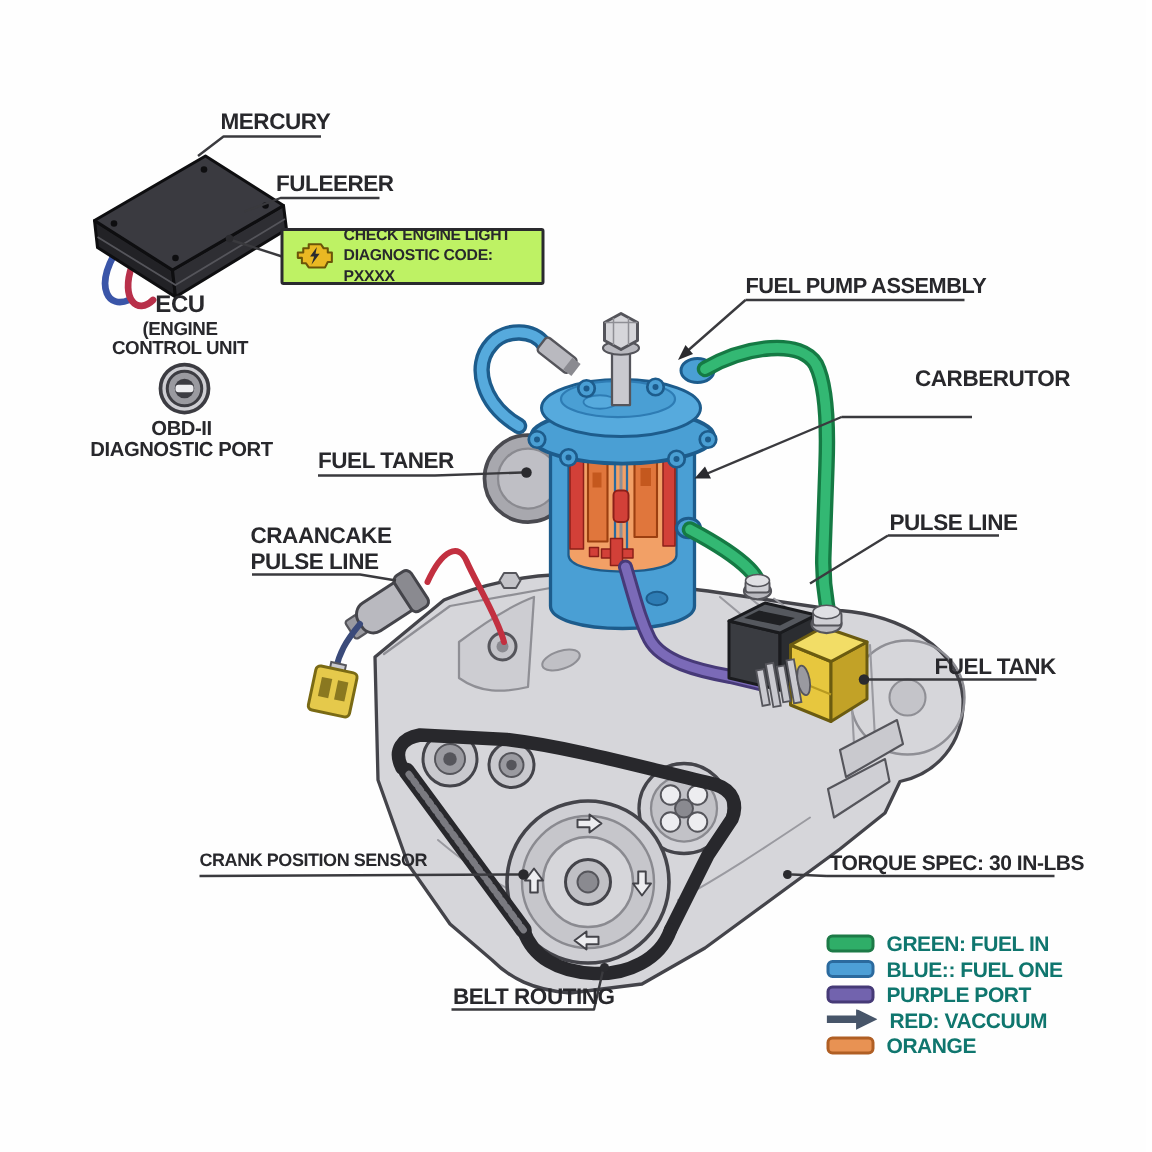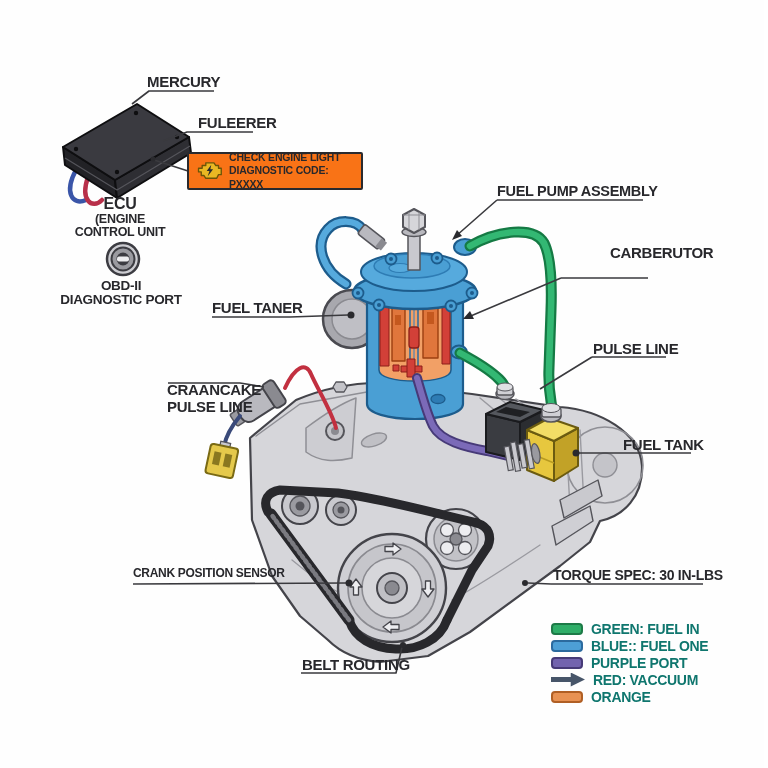--- a/index.html
+++ b/index.html
@@ -5,21 +5,21 @@
   html,body{margin:0;padding:0;background:#fff;}
   .stage{position:relative;width:764px;height:768px;background:#fefefe;overflow:hidden;
          font-family:"Liberation Sans", sans-serif;}
   .stage svg.art{position:absolute;left:0;top:0;}
   .lbl{position:absolute;color:#28282c;font-weight:700;font-size:15px;letter-spacing:-0.3px;
        white-space:nowrap;line-height:1.1;}
   .lbl.small{font-size:12.5px;}
   .lbl.center{text-align:center;}
   .two-line{line-height:17px;}
   
-  .ce-box{position:absolute;left:187px;top:152px;width:176px;height:38px;background:#f97316;
+  .ce-box{position:absolute;left:187px;top:152px;width:176px;height:38px;background:#bef264;
           border:2px solid #2a2a2e;border-radius:2px;display:flex;align-items:center;
           padding-left:5px;box-sizing:border-box;}
   .ce-text{margin-left:6px;font-size:10.5px;font-weight:700;color:#28282c;line-height:1.25;
            letter-spacing:-0.2px;}
   
   .legend{position:absolute;left:551px;top:620px;display:flex;flex-direction:column;}
   .legend-row{display:flex;align-items:center;height:17px;}
   .legend-text{margin-left:8px;font-size:14px;font-weight:700;color:#0f766e;letter-spacing:-0.3px;white-space:nowrap;}
   .sw{display:inline-block;width:28px;height:8px;border-radius:4px;border:2px solid #000;}
   .sw-green{background:#2fae68;border-color:#1d7a47;}
@@ -255,21 +255,21 @@
       <circle cx="576" cy="453" r="3.5"></circle>
       <circle cx="525" cy="583" r="3"></circle>
       <circle cx="349" cy="583" r="3.5"></circle>
       <circle cx="403" cy="645" r="3"></circle>
       <polygon points="452,240 462,236 457,230"></polygon>
       <polygon points="463,319 474,319 470,311"></polygon>
     </g>
   </svg>
 
   <div class="lbl" style="left:147px;top:74px;">MERCURY</div>
-  <div class="lbl" style="left:198px;top:115px;">FULEERER</div>
+  <div class="lbl" style="left:184px;top:115px;">FULEERER</div>
 
   <div class="ce-box">
     <svg width="30" height="24" viewBox="0 0 32 24">
       <path d="M5 9 L9 9 L9 6 L13 6 L13 3 L22 3 L24 6 L27 6 L27 9 L30 9 L30 16 L27 16 L25 20 L13 20 L11 17 L8 17 L8 13 L5 13 Z" fill="#eab823" stroke="#6b5408" stroke-width="1.5" stroke-linejoin="round"></path>
       <path d="M19 5 L14 12 L17 12 L15 18 L21 10 L18 10 Z" fill="#2a2a2e"></path>
     </svg>
     <div class="ce-text">
       <div>CHECK ENGINE LIGHT</div>
       <div>DIAGNOSTIC CODE: PXXXX</div>
     </div>
@@ -277,21 +277,21 @@
 
   <div class="lbl center" style="left:70px;top:195px;width:100px;font-size:16px;">ECU</div>
   <div class="lbl center small" style="left:70px;top:213px;width:100px;">(ENGINE</div>
   <div class="lbl center small" style="left:70px;top:226px;width:100px;">CONTROL UNIT</div>
 
   <div class="lbl center" style="left:60px;top:279px;width:122px;font-size:13.5px;">OBD-II</div>
   <div class="lbl center" style="left:60px;top:293px;width:122px;font-size:13.5px;">DIAGNOSTIC PORT</div>
 
   <div class="lbl" style="left:212px;top:300px;">FUEL TANER</div>
 
-  <div class="lbl two-line" style="left:167px;top:349px;margin-top:32px;">
+  <div class="lbl two-line" style="left:167px;top:349px;">
     <div>CRAANCAKE</div>
     <div>PULSE LINE</div>
   </div>
 
   <div class="lbl" style="left:497px;top:184px;font-size:14.5px;">FUEL PUMP ASSEMBLY</div>
   <div class="lbl" style="left:562px;top:245px;margin-left:48px;">CARBERUTOR</div>
   <div class="lbl" style="left:593px;top:341px;">PULSE LINE</div>
   <div class="lbl" style="left:623px;top:437px;text-align:right;">FUEL TANK</div>
 
   <div class="lbl" style="left:553px;top:568px;font-size:14px;">TORQUE SPEC: 30 IN-LBS</div>

